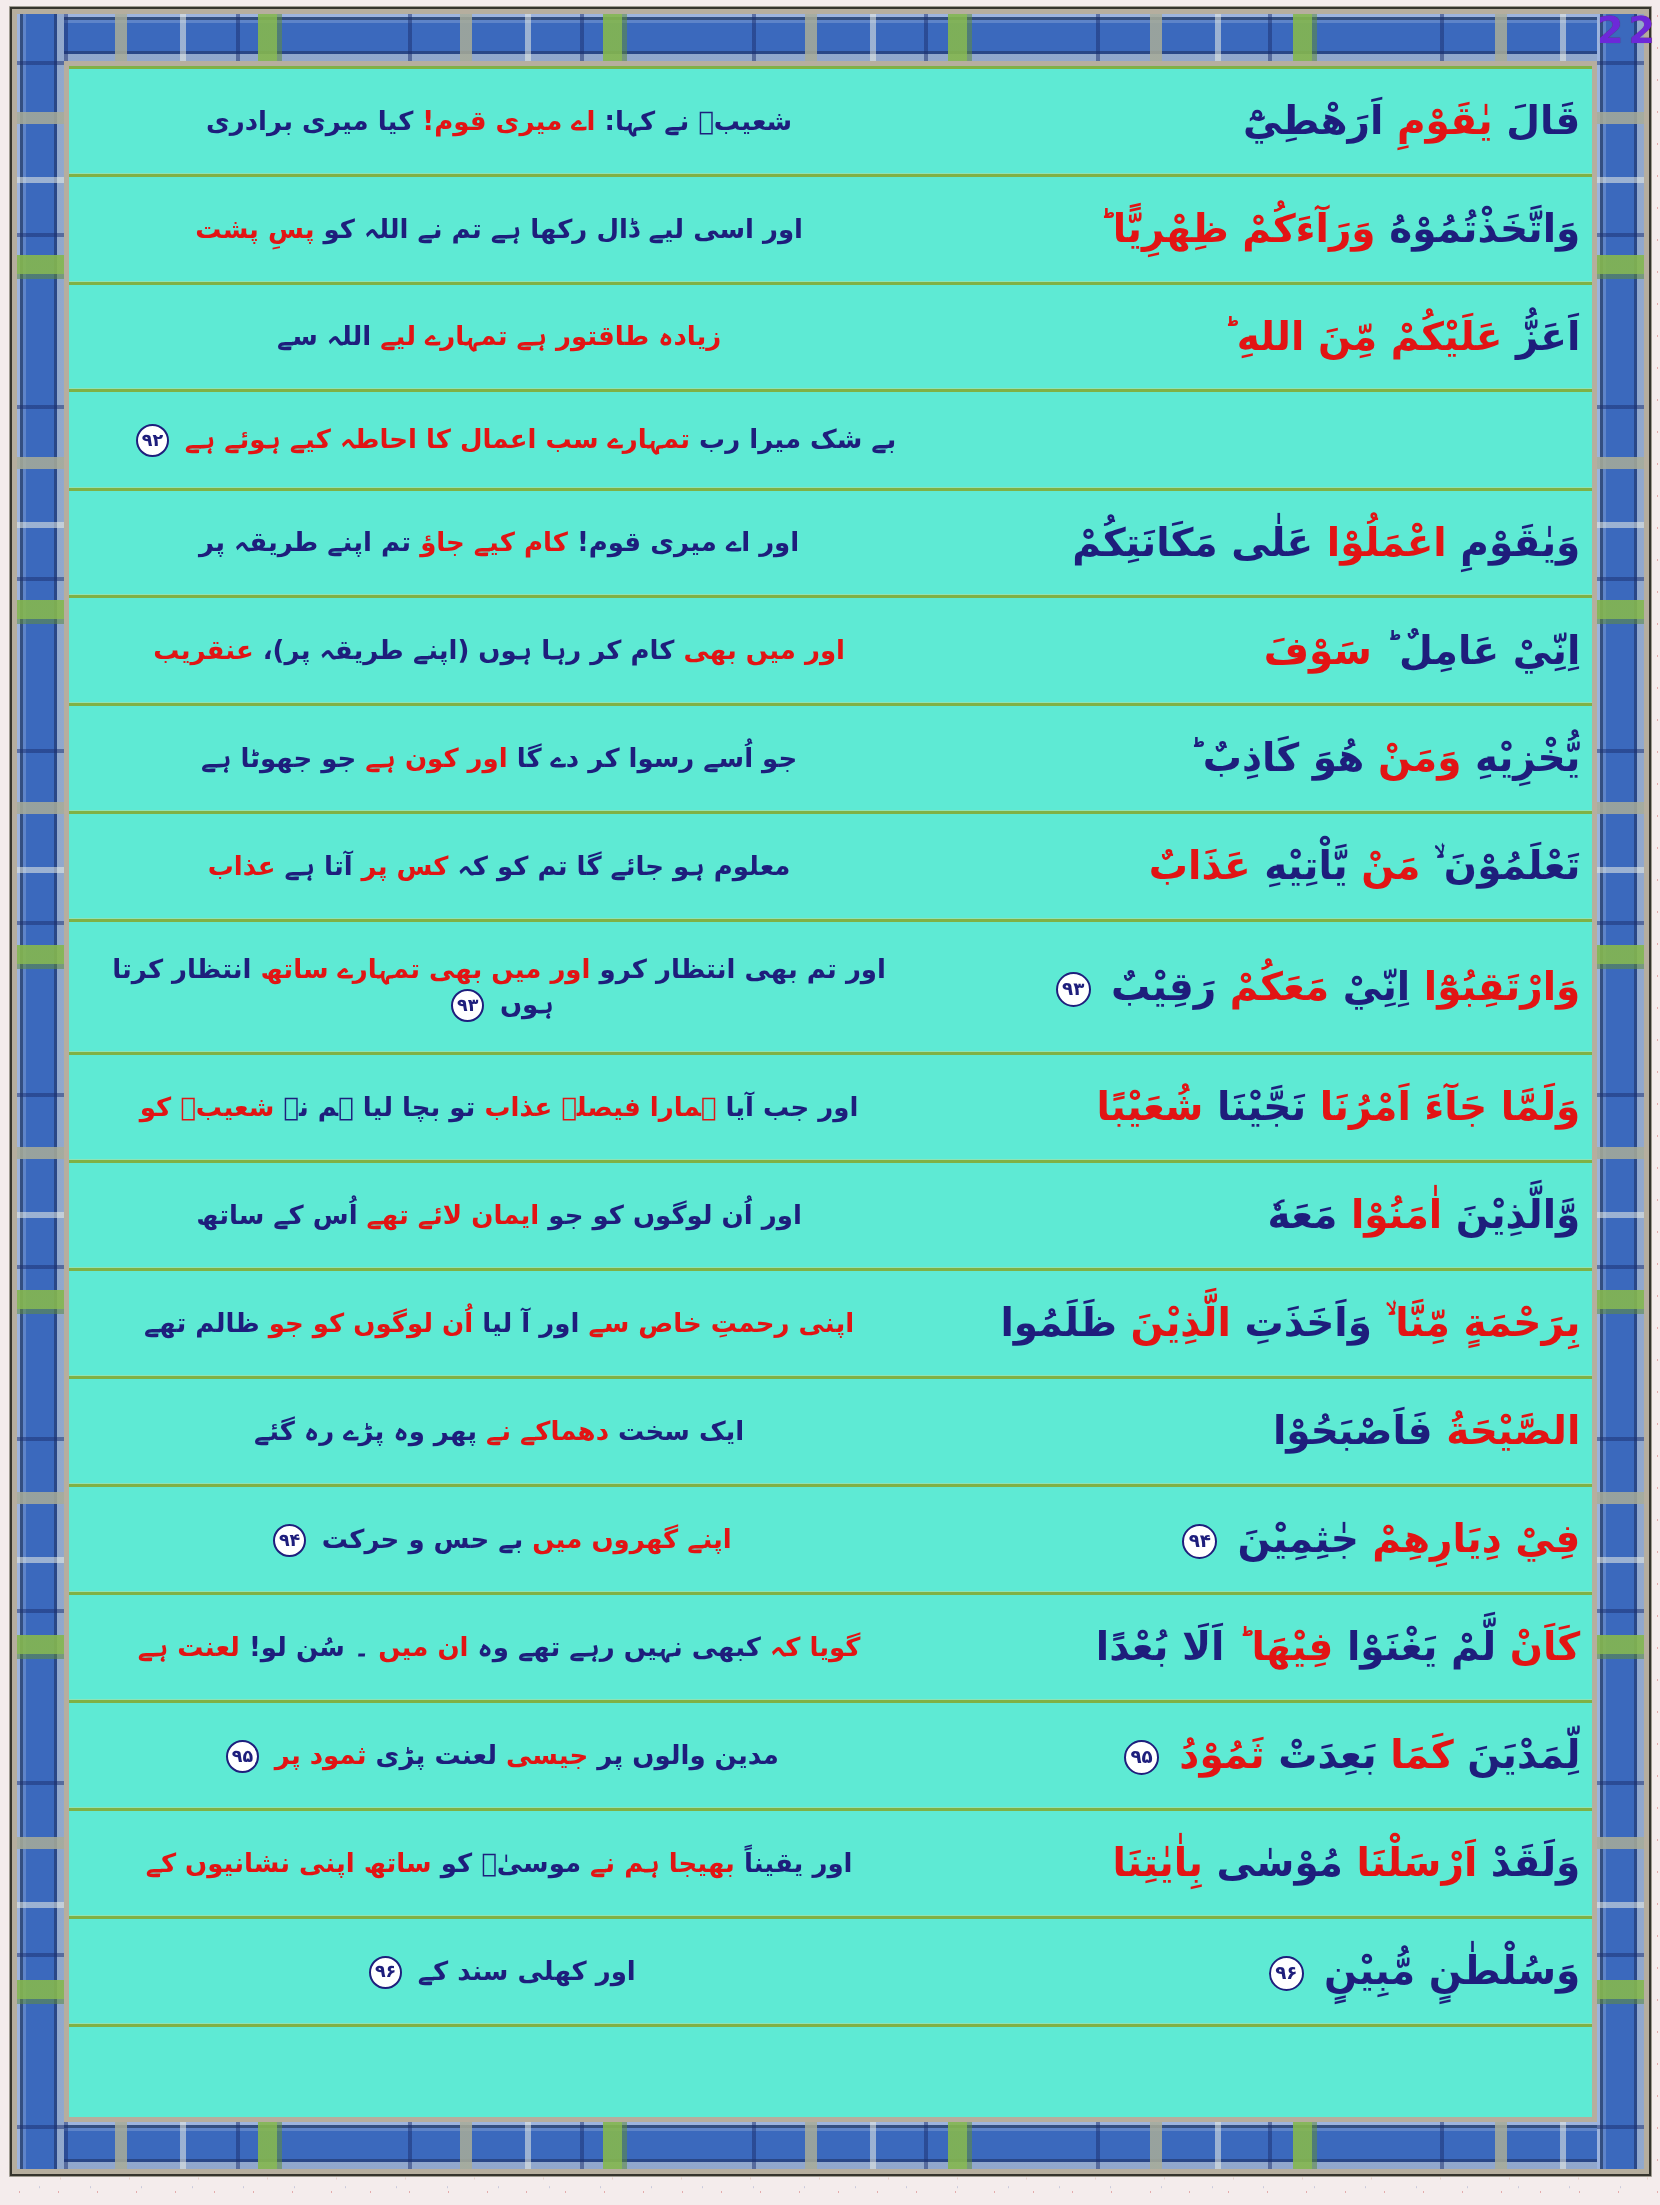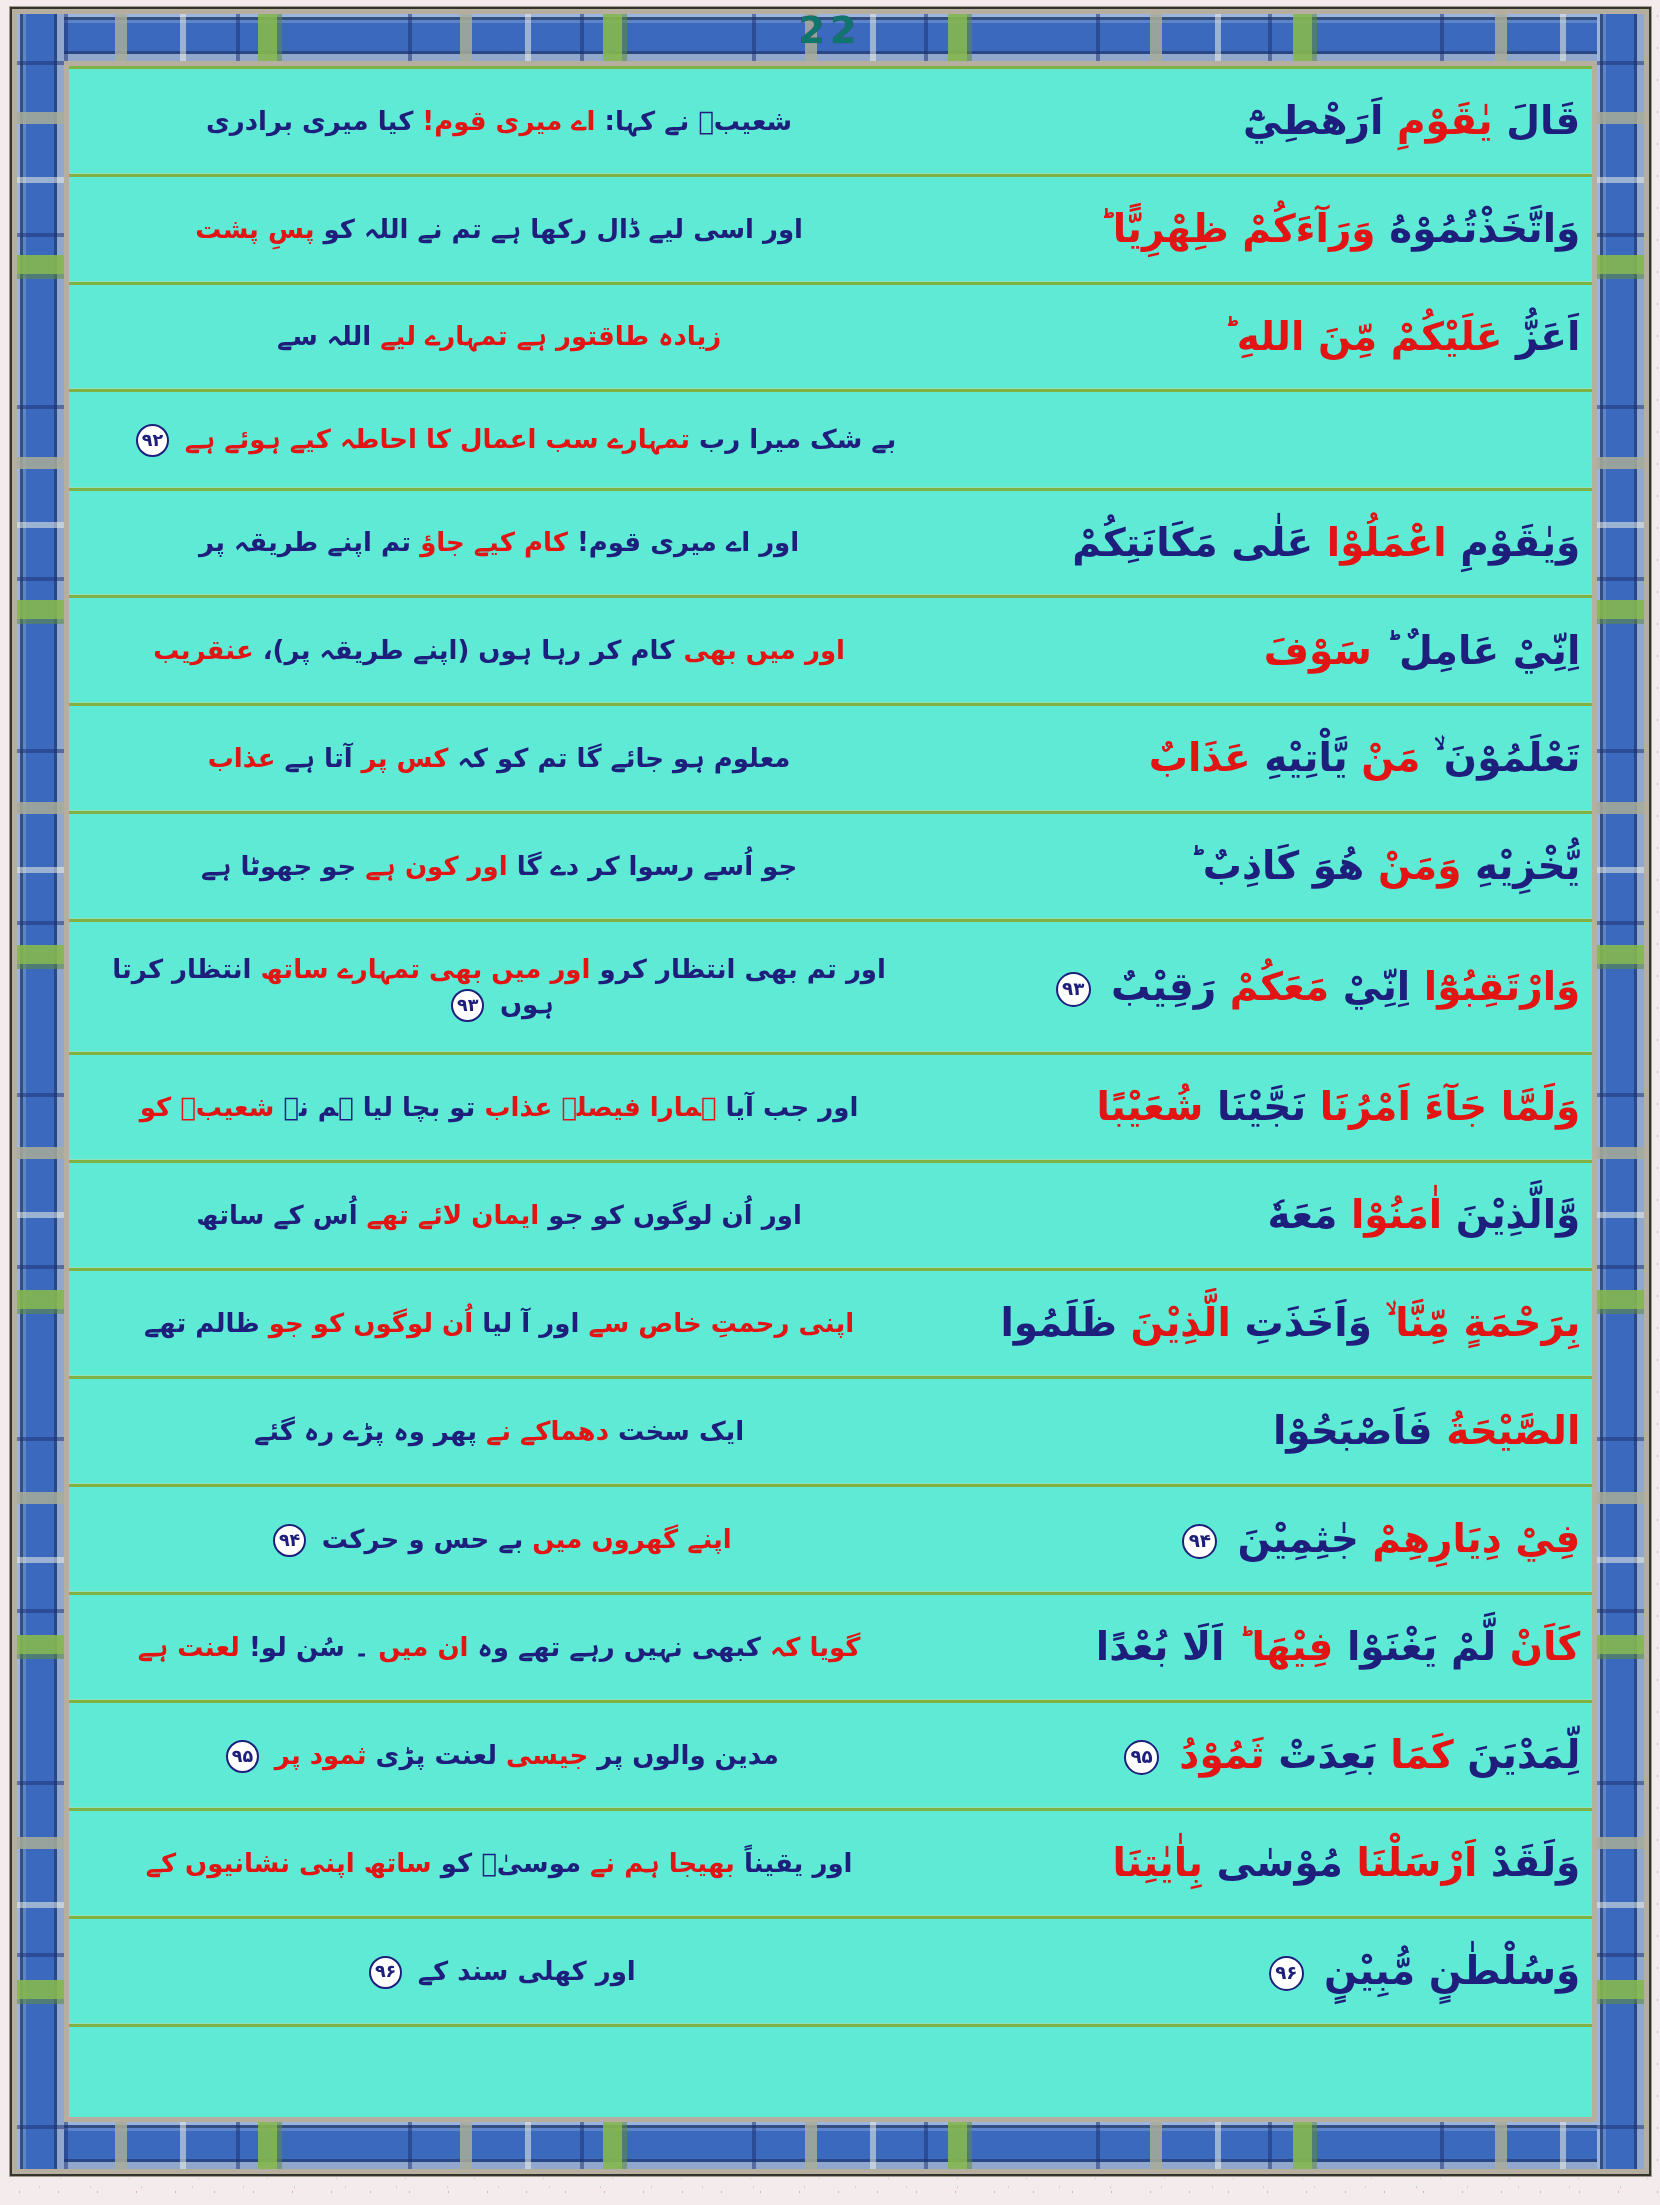--- a/index.html
+++ b/index.html
@@ -54,21 +54,21 @@
         rgba(255,255,255,.18) 5.8px 9.2px, transparent 9.2px 37px,
         rgba(20,30,70,.45) 37px 40px, rgba(230,230,220,.5) 40px 47px);
   }
   .band.top{top:0;}
   .band.bottom{bottom:0;}
   .band.left{left:0;}
   .band.right{right:0;}
   
   .page-number{
     position:absolute; top:8.3px; left:0; width:100%;
-    text-align:center; color:#0f766e; font-size:38px; font-weight:bold;
+    text-align:right; color:#6d28d9; font-size:38px; font-weight:bold;
     letter-spacing:5px; z-index:5;
     text-shadow:0 0 0.8px rgba(120,0,0,.6);
   }
   
   .content{
     position:absolute; left:52px; right:52px; top:52px; bottom:52px;
     background:#5eead4;
   }
   .verse-table{
     position:absolute; inset:0;
@@ -136,26 +136,26 @@
           </div>
           <div class="vrow">
             <div class="urdu-cell"><span class="seg navy">اور اے میری قوم! </span><span class="seg red">کام کیے جاؤ </span><span class="seg navy">تم اپنے طریقہ پر</span></div>
             <div class="arabic-cell"><span class="seg navy">وَيٰقَوْمِ </span><span class="seg red">اعْمَلُوْا </span><span class="seg navy">عَلٰى مَكَانَتِكُمْ</span></div>
           </div>
           <div class="vrow">
             <div class="urdu-cell"><span class="seg red">اور میں بھی </span><span class="seg navy">کام کر رہا ہوں (اپنے طریقہ پر)، </span><span class="seg red">عنقریب</span></div>
             <div class="arabic-cell"><span class="seg navy">اِنِّيْ عَامِلٌ ؕ </span><span class="seg red">سَوْفَ</span></div>
           </div>
           <div class="vrow">
+            <div class="urdu-cell"><span class="seg navy">جو اُسے رسوا کر دے گا </span><span class="seg red">اور کون ہے </span><span class="seg navy">جو جھوٹا ہے</span></div>
+            <div class="arabic-cell"><span class="seg navy">يُّخْزِيْهِ </span><span class="seg red">وَمَنْ </span><span class="seg navy">هُوَ كَاذِبٌ ؕ</span></div>
+          </div>
+          <div class="vrow">
             <div class="urdu-cell"><span class="seg navy">معلوم ہو جائے گا تم کو کہ </span><span class="seg red">کس پر </span><span class="seg navy">آتا ہے </span><span class="seg red">عذاب</span></div>
             <div class="arabic-cell"><span class="seg navy">تَعْلَمُوْنَ ۙ </span><span class="seg red">مَنْ </span><span class="seg navy">يَّاْتِيْهِ </span><span class="seg red">عَذَابٌ</span></div>
-          </div>
-          <div class="vrow">
-            <div class="urdu-cell"><span class="seg navy">جو اُسے رسوا کر دے گا </span><span class="seg red">اور کون ہے </span><span class="seg navy">جو جھوٹا ہے</span></div>
-            <div class="arabic-cell"><span class="seg navy">يُّخْزِيْهِ </span><span class="seg red">وَمَنْ </span><span class="seg navy">هُوَ كَاذِبٌ ؕ</span></div>
           </div>
           <div class="vrow">
             <div class="urdu-cell"><span class="seg navy">اور تم بھی انتظار کرو </span><span class="seg red">اور میں بھی تمہارے ساتھ </span><span class="seg navy">انتظار کرتا ہوں </span><span class="vnum">۹۳</span></div>
             <div class="arabic-cell"><span class="seg red">وَارْتَقِبُوْٓا </span><span class="seg navy">اِنِّيْ </span><span class="seg red">مَعَكُمْ </span><span class="seg navy">رَقِيْبٌ </span><span class="vnum">۹۳</span></div>
           </div>
           <div class="vrow">
             <div class="urdu-cell"><span class="seg navy">اور جب آیا </span><span class="seg red">ہمارا فیصلہ عذاب </span><span class="seg navy">تو بچا لیا ہم نے </span><span class="seg red">شعیبؑ کو</span></div>
             <div class="arabic-cell"><span class="seg red">وَلَمَّا جَآءَ اَمْرُنَا </span><span class="seg navy">نَجَّيْنَا </span><span class="seg red">شُعَيْبًا</span></div>
           </div>
           <div class="vrow">

